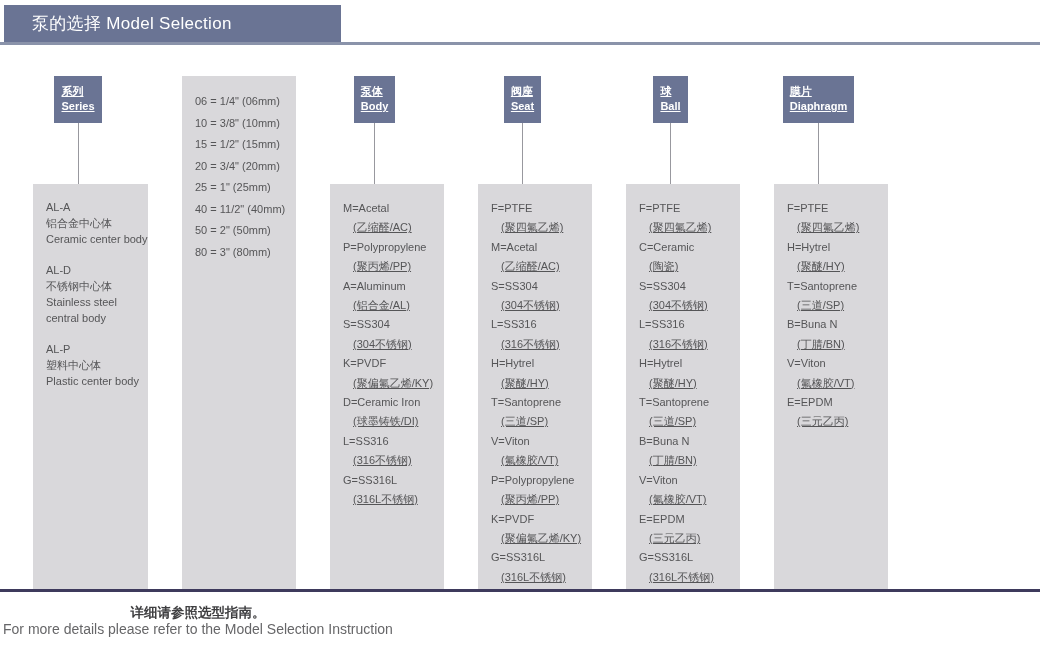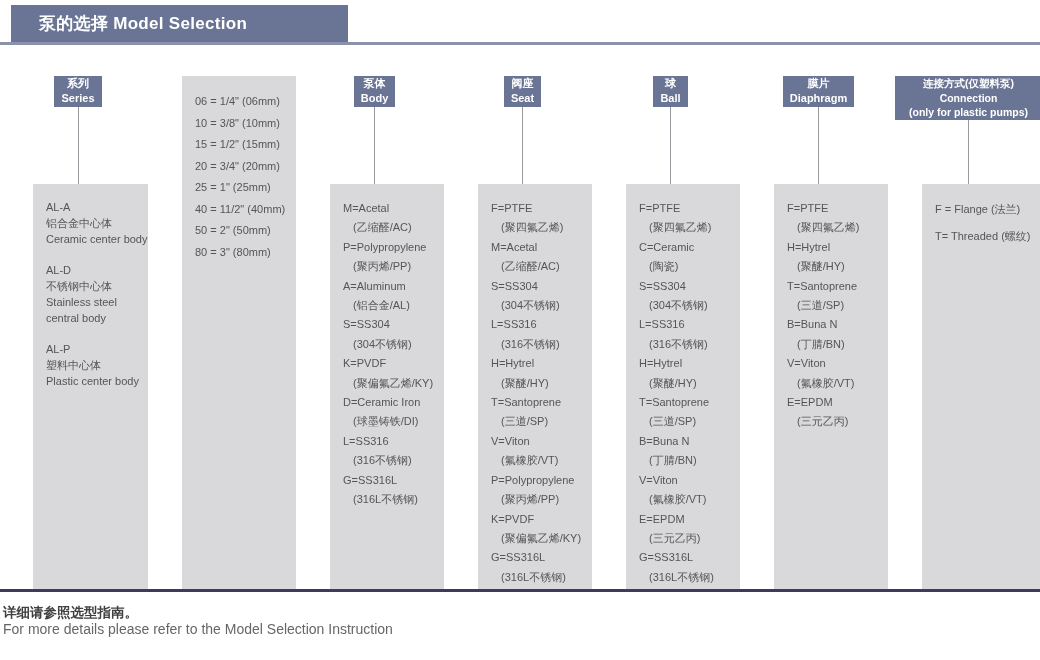--- a/index.html
+++ b/index.html
@@ -2,49 +2,49 @@
 <html><head>
 <meta charset="utf-8">
 <style>
   html,body{margin:0;padding:0;background:#ffffff;}
   .page{
     position:relative;width:1040px;height:660px;background:#ffffff;overflow:hidden;
     font-family:"Liberation Sans","DejaVu Sans",sans-serif;
     --accent:#6a7494;--rule:#8a93aa;--panel:#d9d8db;--line:#98989e;--bottom:#3e3a5c;--text:#555557;
   }
   .titlebar{
-    position:absolute;left:11px;top:5px;width:337px;height:38px;box-sizing:border-box;
-    background:var(--accent);color:#ffffff;font-size:17px;font-weight:bold;
+    position:absolute;left:4px;top:5px;width:337px;height:38px;box-sizing:border-box;
+    background:var(--accent);color:#ffffff;font-size:17px;font-weight:normal;
     line-height:38px;padding-left:28px;letter-spacing:.3px;
   }
   .title-rule{position:absolute;left:0;top:42px;width:1040px;height:3px;background:var(--rule);}
   .columns{position:absolute;left:8px;top:76px;width:1032px;height:515px;display:flex;}
   .column{display:flex;flex-direction:column;width:139px;margin-right:9px;}
   .column.col-0{width:140px;}
   .column.col-6{flex:1;margin-right:0;}
   .top{height:108px;display:flex;flex-direction:column;align-items:center;}
   .hdr{
     background:var(--accent);color:#ffffff;font-size:11px;font-weight:bold;
-    text-align:center;padding:0 7px;line-height:1.4;white-space:nowrap;
+    text-align:left;padding:8px 7px;line-height:1.4;white-space:nowrap;text-decoration:underline;
   }
   .col-6 .hdr{font-size:10.5px;white-space:normal;width:134px;}
   .connector{width:1px;background:var(--line);flex:1;}
   .panel{
     flex:1;background:var(--panel);box-sizing:border-box;
     padding:15px 6px 0 13px;font-size:11px;color:var(--text);margin-left:25px;
   }
   .line{white-space:nowrap;line-height:19.4px;}
-  .ind{padding-left:10px;}
+  .ind{padding-left:10px;text-decoration:underline;}
   .col-0 .line{line-height:16px;}
   .col-0 .blank{height:15px;}
   .col-1 .line{line-height:21.5px;}
   .col-6 .line{line-height:20px;margin-bottom:7px;}
   .bottom-rule{position:absolute;left:0;top:589px;width:1040px;height:3px;background:var(--bottom);}
   .footer{position:absolute;left:3px;top:604px;}
-  .footer-zh{font-size:13.5px;font-weight:bold;color:#3f3f41;line-height:18px;}
+  .footer-zh{font-size:13.5px;font-weight:bold;color:#3f3f41;line-height:18px;text-align:center;}
   .footer-en{font-size:14px;color:#666668;line-height:15px;}
 </style>
 </head>
 <body>
 
 <div class="page" style="--accent: #6a7494; --rule: #8a93aa; --panel: #d9d8db; --bottom: #3e3a5c;">
   <div class="titlebar">
     <span>泵的选择 Model Selection</span>
   </div>
   <div class="title-rule"></div>
@@ -196,34 +196,20 @@
           <div class="line ind">(三道/SP)</div>
           <div class="line">B=Buna N</div>
           <div class="line ind">(丁腈/BN)</div>
           <div class="line">V=Viton</div>
           <div class="line ind">(氟橡胶/VT)</div>
           <div class="line">E=EPDM</div>
           <div class="line ind">(三元乙丙)</div>
         </div>
   </div>
 
-  <div class="column col-6">
-    <div class="top">
-      <div class="hdr">
-            <div>连接方式(仅塑料泵)</div>
-            <div>Connection</div>
-            <div>(only for plastic pumps)</div>
-          </div>
-      <div class="connector"></div>
-    </div>
-    <div class="panel">
-          <div class="line">F = Flange (法兰)</div>
-          <div class="line">T= Threaded (螺纹)</div>
-        </div>
-  </div>
 </div>
 
   <div class="bottom-rule"></div>
 
   <div class="footer">
     <div class="footer-zh">详细请参照选型指南。</div>
     <div class="footer-en">For more details please refer to the Model Selection Instruction</div>
   </div>
 </div>
 

